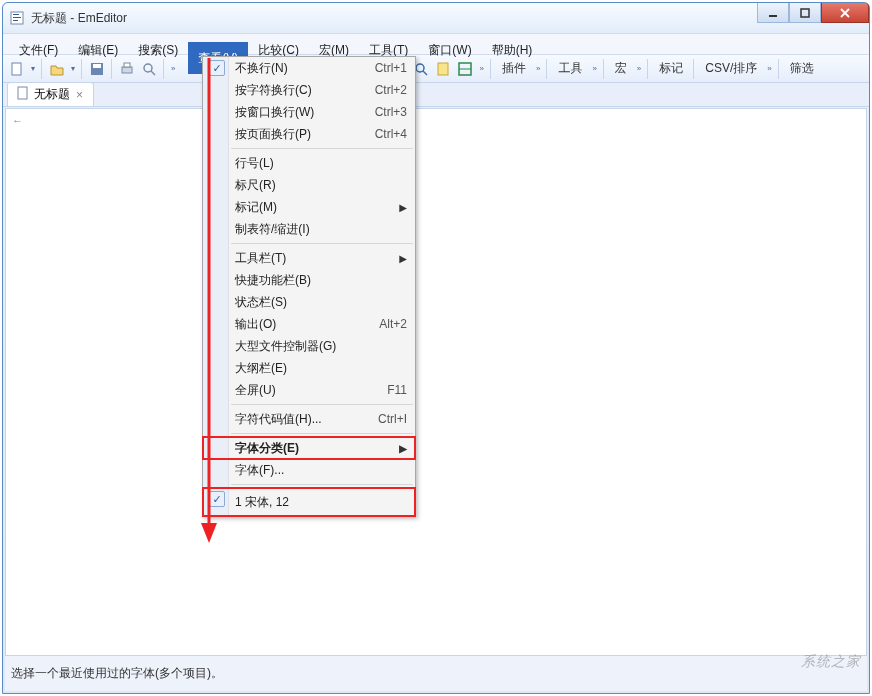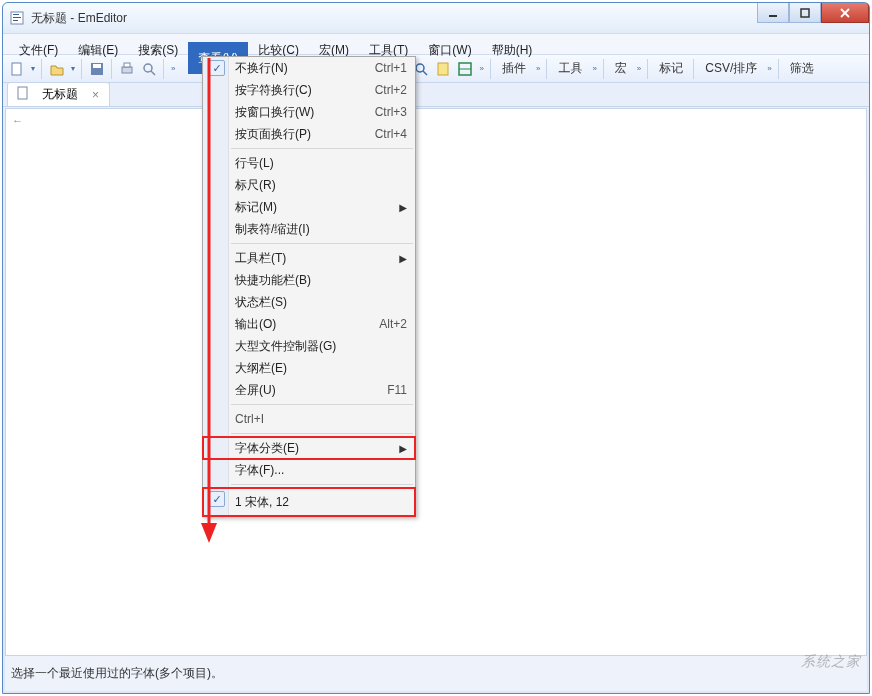--- a/index.html
+++ b/index.html
@@ -22,40 +22,40 @@
 
 
 .toolbar { height: 28px; background: linear-gradient(#f7faff, #e6eefb); border-bottom: 1px solid #c7d5ea; display: flex; align-items: center; padding: 0 4px; gap: 2px; }
 .tb-btn { width: 20px; height: 20px; display: flex; align-items: center; justify-content: center; }
 .tb-sep { width: 2px; height: 20px; border-left: 1px solid #c7d5ea; margin: 0 2px; }
 .tb-chev { font-size: 8px; color: #4a6fa6; padding: 0 2px; }
 .tb-txt { padding: 0 6px; color: #333; }
 
 
 .tabstrip { height: 24px; background: #e8effa; border-bottom: 1px solid #c7d5ea; display: flex; align-items: flex-end; padding-left: 4px; }
-.tab { background: #fff; border: 1px solid #c7d5ea; border-bottom: none; border-radius: 3px 3px 0 0; padding: 3px 8px; display: flex; align-items: center; gap: 12px; }
+.tab { background: #fff; border: 1px solid #c7d5ea; border-bottom: none; border-radius: 3px 3px 0 0; padding: 3px 8px; display: flex; align-items: center; gap: 4px; }
 .tab .tab-close { color: #888; padding: 0 2px; }
 
 
 .editor { position: absolute; top: 105px; left: 2px; right: 2px; bottom: 24px; background: #fff; border: 1px solid #c7d5ea; }
 .editor .cursor-mark { position: absolute; top: 4px; left: 6px; color: #8a8a8a; font-size: 11px; }
 
 
 .statusbar { position: absolute; bottom: 2px; left: 2px; right: 2px; height: 36px; background: #eef3fb; border-top: 1px solid #c7d5ea; display: flex; align-items: center; padding: 0 6px; color: #333; }
 
 
 .dropdown { position: absolute; top: 53px; left: 199px; width: 214px; background: #f4f4f4; border: 1px solid #a7a7a7; box-shadow: 2px 2px 4px rgba(0,0,0,0.25); z-index: 50; }
 .dd-gutter { position: absolute; left: 0; top: 0; bottom: 0; width: 26px; background: #eaeef6; border-right: 1px solid #dcdfe6; }
 .dd-item { position: relative; height: 22px; display: flex; align-items: center; padding-left: 32px; padding-right: 8px; cursor: default; }
 .dd-item .label { flex: 1; color: #222; }
 .dd-item .shortcut { color: #555; }
 .dd-item .arrow { color: #333; font-size: 10px; }
 .dd-sep { height: 1px; border-top: 1px solid #d7d7d7; margin: 3px 2px 3px 28px; }
 .dd-check { position: absolute; left: 6px; top: 3px; width: 16px; height: 16px; border: 1px solid #8aa9d6; background: #e7f0fb; border-radius: 2px; display: flex; align-items: center; justify-content: center; color: #2a5ea8; font-size: 11px; }
-.dd-item.highlight-font { outline: 2px solid #e22; outline-offset: -1px; }
+.dd-item.highlight-font { outline: 2px solid #e22; outline-offset: -1px; font-weight: bold; }
 .dd-item.highlight-recent { outline: 2px solid #e22; outline-offset: -1px; height: 28px; }
 
 
 .red-arrow { position: absolute; left: 196px; top: 55px; width: 20px; height: 485px; z-index: 60; pointer-events: none; }
 
 
 .watermark { position: absolute; right: 8px; bottom: 22px; color: rgba(120,120,120,0.5); font-size: 14px; font-style: italic; letter-spacing: 1px; }
 
 
 .ico { display:inline-block; }
@@ -270,20 +270,21 @@
     <div class="dd-item">
         <span class="label">大纲栏(E)</span>
       </div>
     <div class="dd-item">
         <span class="label">全屏(U)</span>
         <span class="shortcut">F11</span>
       </div>
     <div class="dd-sep"></div>
 
     <div class="dd-item">
+        <span class="label">字符代码值(H)...</span>
         <span class="shortcut">Ctrl+I</span>
       </div>
     <div class="dd-sep"></div>
 
     <div class="dd-item highlight-font">
         <span class="label">字体分类(E)</span>
         <span class="arrow">▶</span>
       </div>
     <div class="dd-item">
         <span class="label">字体(F)...</span>

